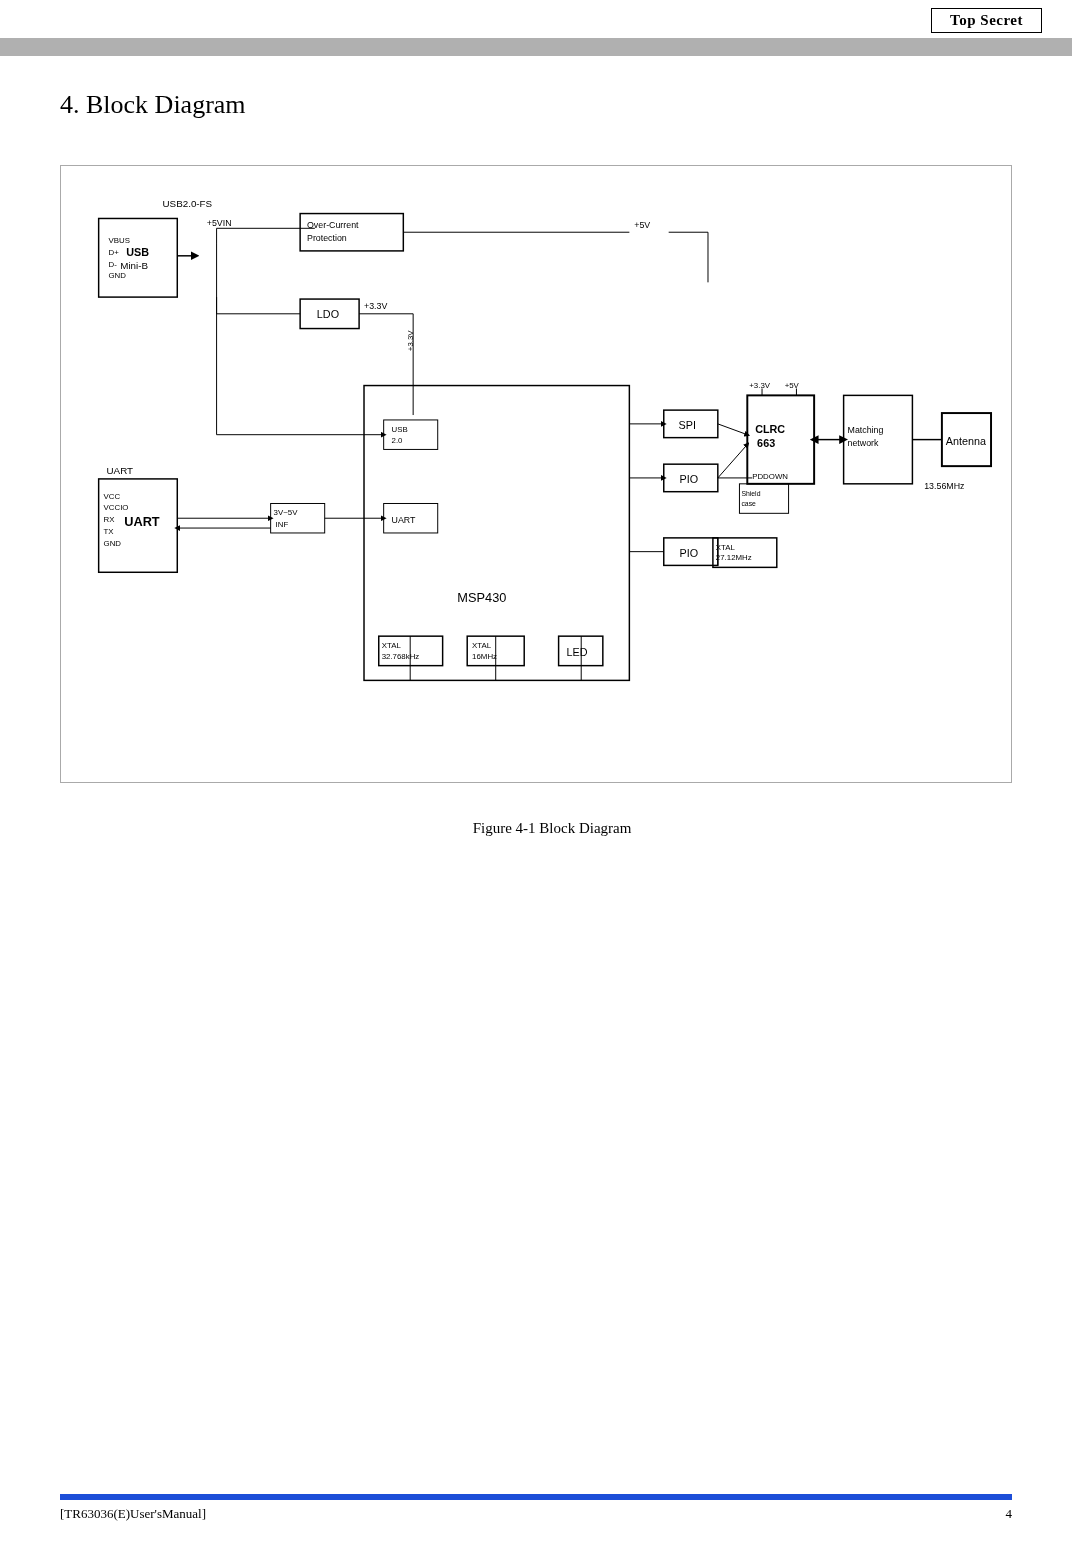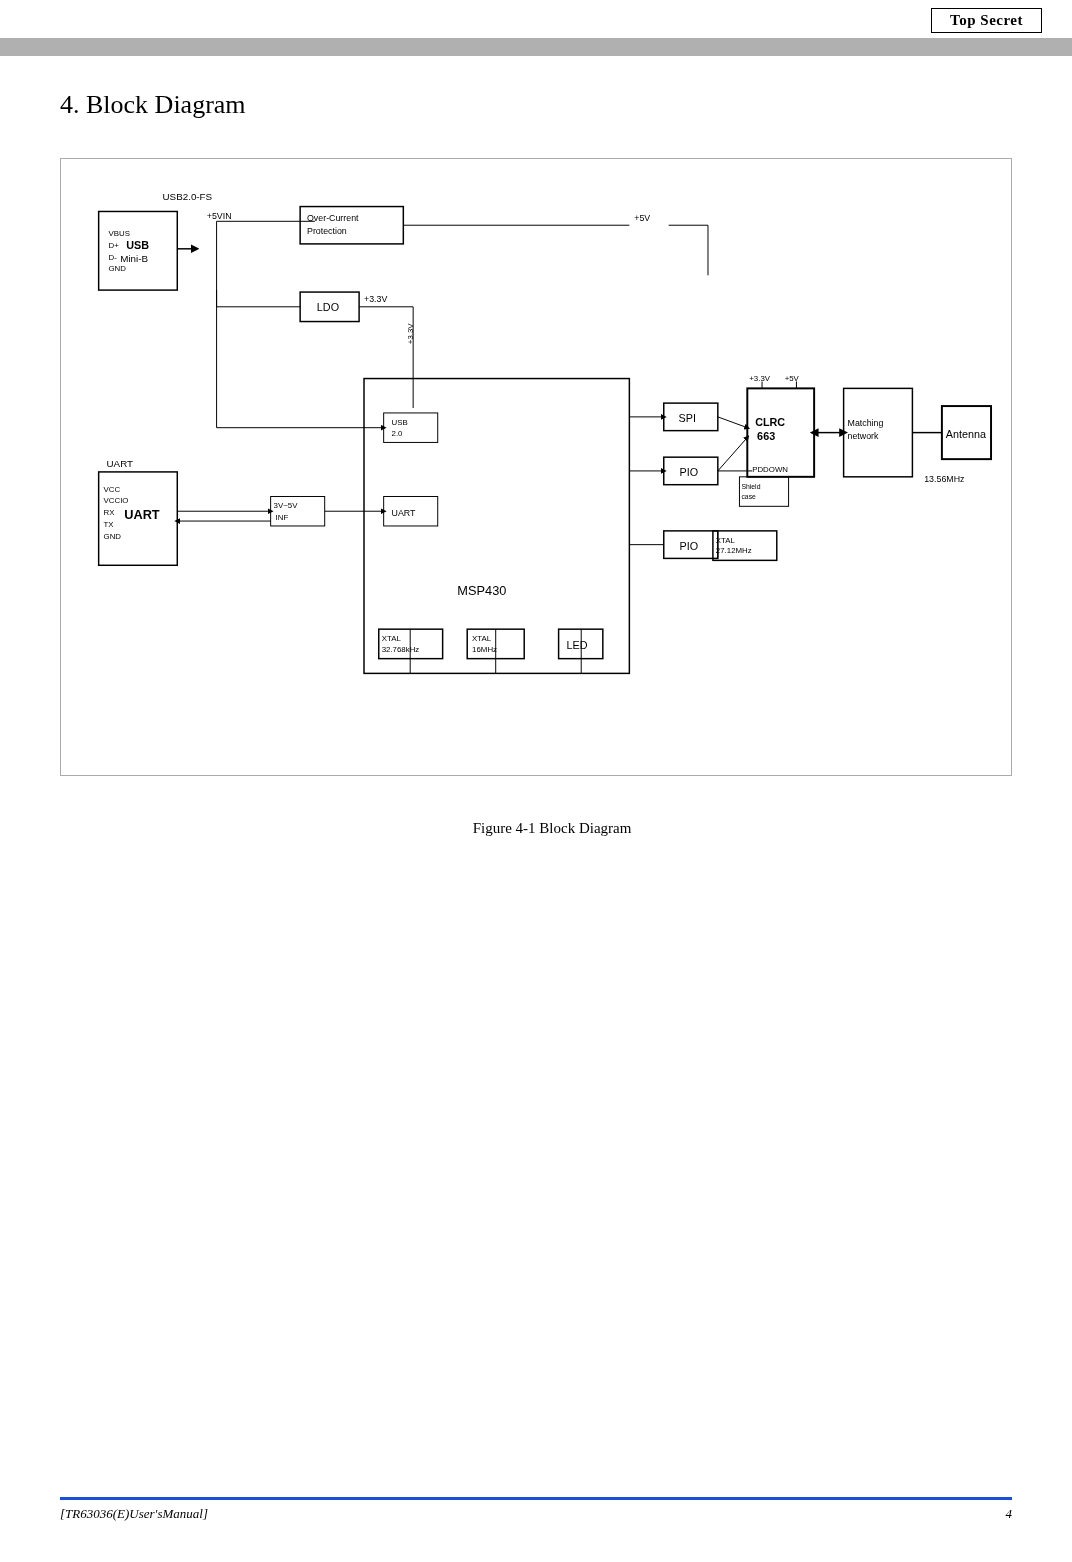--- a/index.html
+++ b/index.html
@@ -39,21 +39,21 @@
       top: 90px;
       left: 60px;
       font-size: 26px;
       font-weight: normal;
       font-family: 'Times New Roman', Times, serif;
     }
 
     
     .diagram-container {
       position: absolute;
-      top: 158px;
+      top: 165px;
       left: 60px;
       right: 60px;
       border: 1.5px solid #aaa;
       padding: 18px 18px 18px 18px;
       background: #fff;
     }
 
     .diagram-inner {
       width: 100%;
       height: 580px;
@@ -72,27 +72,26 @@
       font-family: 'Times New Roman', Times, serif;
       padding-left: 32px;
     }
 
     
     .footer-line {
       position: absolute;
       bottom: 40px;
       left: 60px;
       right: 60px;
-      border-top: 3px solid #1d4ed8;
+      border-top: 6px solid #1d4ed8;
       padding-top: 6px;
       display: flex;
       justify-content: space-between;
       font-size: 13px;
       font-family: 'Times New Roman', Times, serif;
-      font-style: italic;
     }
 
     
     svg text {
       font-family: Arial, sans-serif;
     }
   </style>
 </head>
 <body>
 

